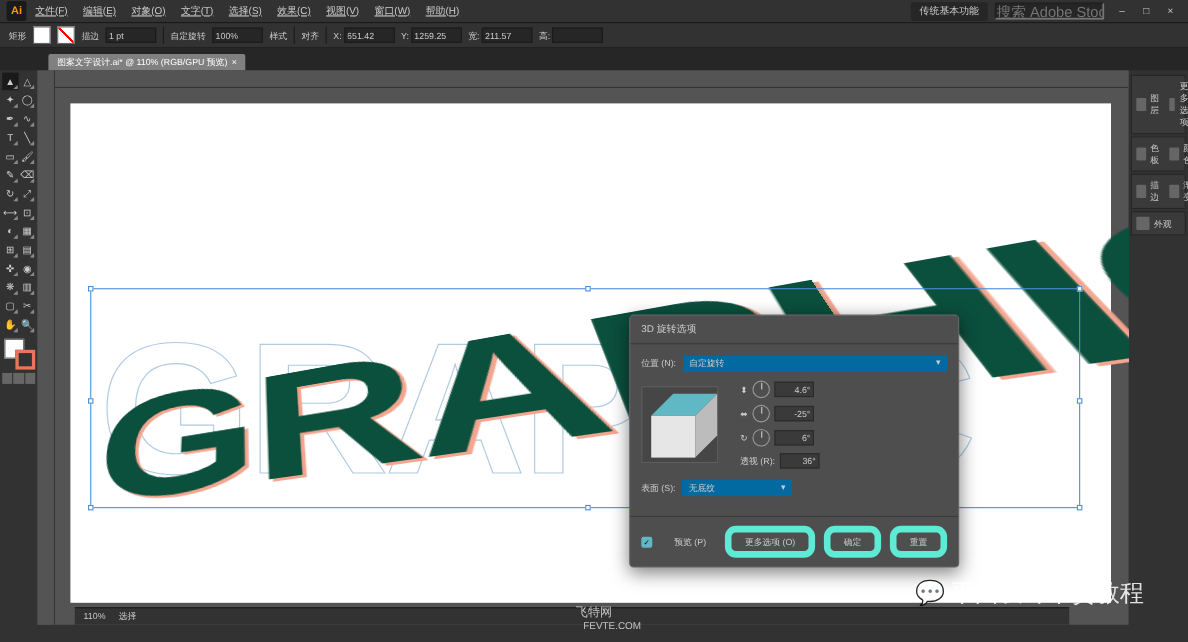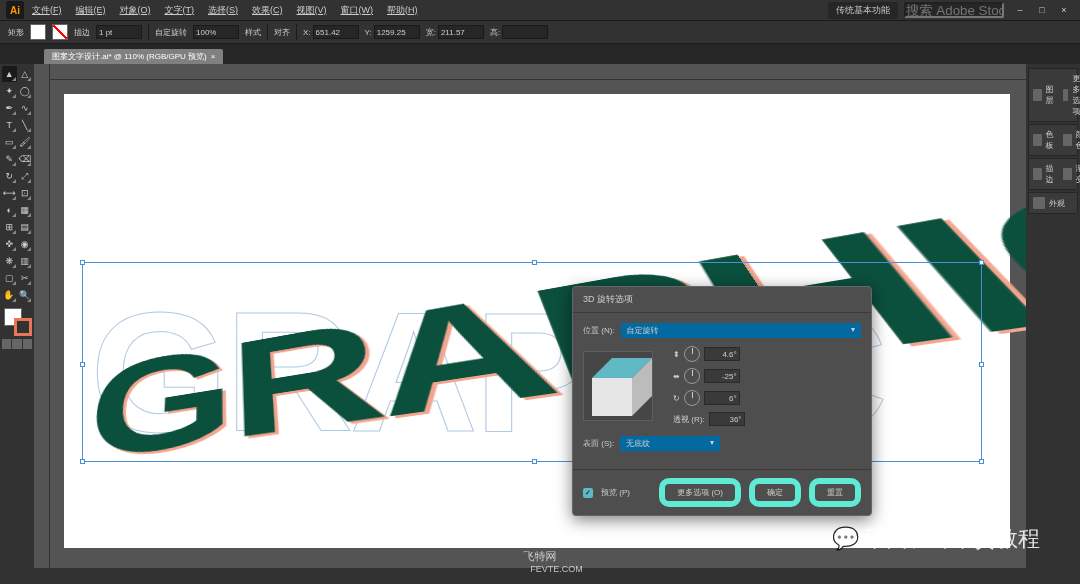--- a/index.html
+++ b/index.html
@@ -65,21 +65,21 @@
 .face { position: absolute; }
 .face.top { width: 40px; height: 20px; background: #5fb8c4; transform: skewX(-45deg); left: 14px; top: 2px; }
 .face.front { width: 40px; height: 38px; background: #e6e6e6; left: 4px; top: 22px; }
 .face.side { width: 20px; height: 38px; background: #bcbcbc; transform: skewY(-45deg); left: 44px; top: 12px; }
 .angle-controls { display: flex; flex-direction: column; gap: 6px; }
 .angle-row { display: flex; align-items: center; gap: 4px; font-size: 8px; }
 .dial { width: 16px; height: 16px; border: 1px solid #999; border-radius: 50%; position: relative; }
 .dial::after { content: ""; position: absolute; width: 1px; height: 6px; background: #ccc; left: 50%; top: 1px; transform-origin: bottom; }
 .angle-input { width: 36px; height: 14px; background: #3a3a3a; border: 1px solid #2a2a2a; color: #ccc; font-size: 8px; padding: 0 2px; text-align: right; }
 .dlg-footer { display: flex; align-items: center; gap: 8px; padding: 8px 10px; border-top: 1px solid #3a3a3a; }
-.dlg-check { display: flex; align-items: flex-end; gap: 8px; font-size: 8px; }
+.dlg-check { display: flex; align-items: flex-end; gap: 20px; font-size: 8px; }
 .chk { width: 10px; height: 10px; background: #5fb8c4; border-radius: 2px; display: flex; align-items: center; justify-content: center; font-size: 7px; color: #000; }
 .dlg-btn { padding: 3px 12px; border: 6px solid #5eead4; border-radius: 10px; font-size: 8px; cursor: pointer; }
 .dlg-footer .spacer { flex: 1; }
 
 
 .panels { width: 54px; background: #323232; display: flex; flex-direction: column; gap: 2px; padding: 4px 2px; }
 .panel-group { background: #3a3a3a; border: 1px solid #262626; padding: 2px; display: flex; flex-direction: row; gap: 2px; }
 .panel-item { display: flex; align-items: center; gap: 4px; padding: 2px; font-size: 8px; cursor: pointer; }
 .picon { width: 12px; height: 12px; background: #666; border-radius: 1px; }
 
@@ -297,20 +297,24 @@
             <div class="chk">✓</div>
             <span>预览 (P)</span>
           </div>
         <div class="spacer"></div>
         <div class="dlg-btn">更多选项 (O)</div>
         <div class="dlg-btn">确定</div>
         <div class="dlg-btn">重置</div>
       </div>
     </div>
 
+    <div class="statusbar">
+      <span>110%</span>
+      <span>选择</span>
+    </div>
   </div>
 
   <div class="panels">
     <div class="panel-group">
       <div class="panel-item">
           <div class="picon"></div>
           <span>图层</span>
         </div>
       <div class="panel-item">
           <div class="picon"></div>

